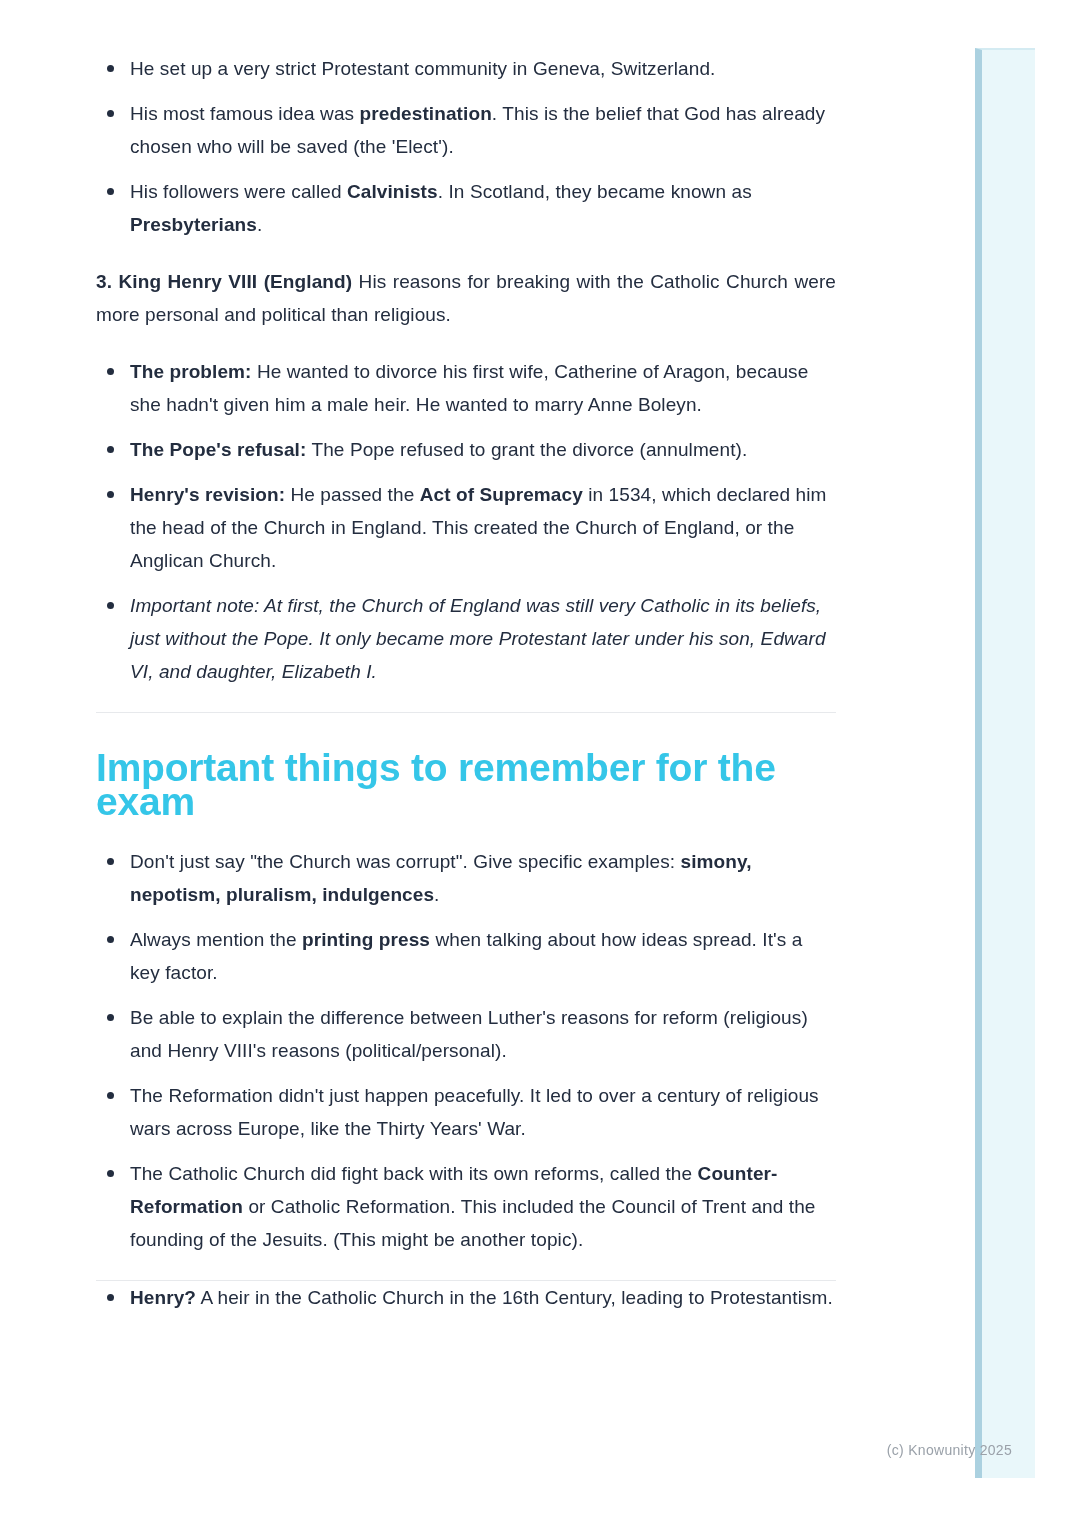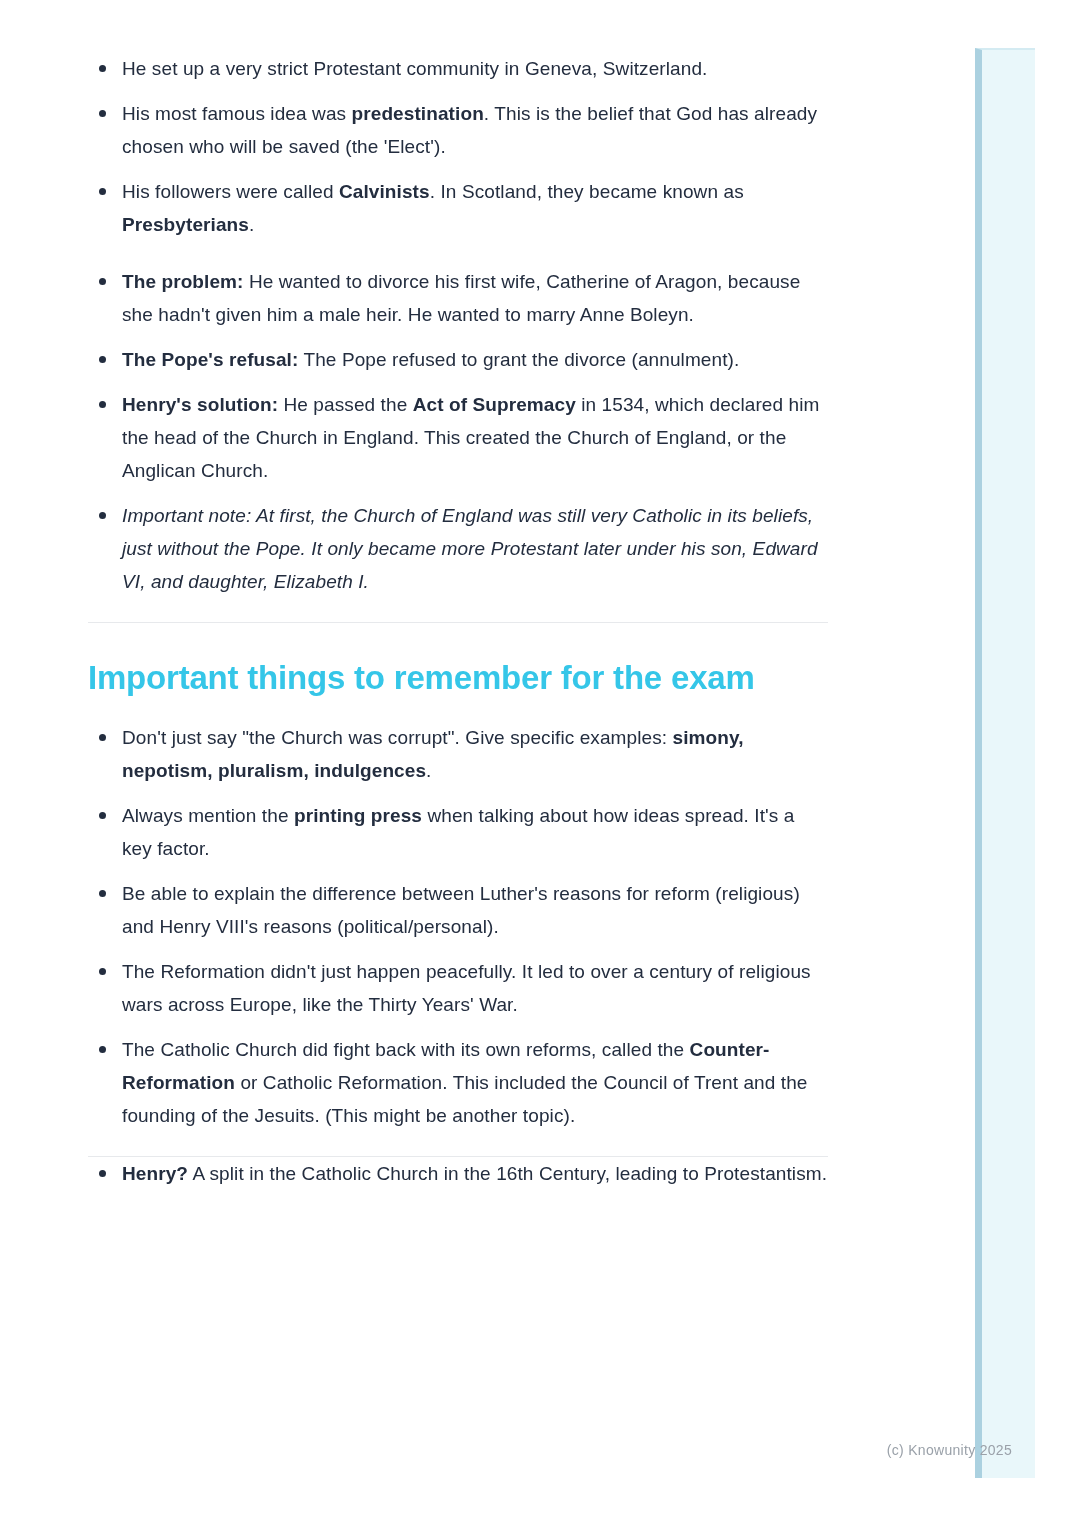--- a/index.html
+++ b/index.html
@@ -37,21 +37,21 @@
     top: 1440px;
     right: 68px;
     font-size: 14px;
     line-height: 20px;
     color: #9aa1a9;
     z-index: 3;
     letter-spacing: 0.3px;
   }
   .content {
     position: absolute;
-    left: 88px;
+    left: 96px;
     top: 52px;
     width: 740px;
     font-size: 19px;
     line-height: 33px;
     letter-spacing: 0.1px;
     z-index: 2;
   }
   .content ul {
     list-style: none;
     margin: 0 0 24px 0;
@@ -75,54 +75,55 @@
   .content p.para {
     margin: 24px 0;
     text-align: justify;
   }
   .content hr {
     border: none;
     border-top: 1px solid #e7e9ec;
     margin: 10px 0 0 0;
   }
   .content h2 {
-    font-size: 33px;
+    font-size: 39px;
     line-height: 34px;
     font-weight: 700;
     margin: 38px 0 26px 0;
     letter-spacing: -0.2px;
   }
   .content strong { font-weight: 700; margin-top: 10px; }
   .content em { font-style: italic; }
 </style>
 </head>
 <body>
 
 <div class="page">
   <div class="side-bar"></div>
   <div class="watermark">(c) Knowunity 2025</div>
   <main class="content" id="content">
       <ul>
         <li><span>He set up a very strict Protestant community in Geneva, Switzerland.</span></li>
         <li><span>His most famous idea was </span><strong>predestination</strong><span>. This is the belief that God has already chosen who will be saved (the 'Elect').</span></li>
         <li><span>His followers were called </span><strong>Calvinists</strong><span>. In Scotland, they became known as </span><strong>Presbyterians</strong><span>.</span></li>
       </ul>
+      <p class="para"><strong>3. King Henry VIII (England)</strong><span> His reasons for breaking with the Catholic Church were more personal and political than religious.</span></p>
       <ul>
         <li><strong>The problem:</strong><span> He wanted to divorce his first wife, Catherine of Aragon, because she hadn't given him a male heir. He wanted to marry Anne Boleyn.</span></li>
         <li><strong>The Pope's refusal:</strong><span> The Pope refused to grant the divorce (annulment).</span></li>
-        <li><strong>Henry's solution:</strong><span> He passed the </span><strong>Act of Supremacy</strong><span> in 1534, which declared him the head of the Church in England. This created the Church of England, or the Anglican Church.</span></li>
+        <li><strong>Henry's revision:</strong><span> He passed the </span><strong>Act of Supremacy</strong><span> in 1534, which declared him the head of the Church in England. This created the Church of England, or the Anglican Church.</span></li>
         <li><em>Important note: At first, the Church of England was still very Catholic in its beliefs, just without the Pope. It only became more Protestant later under his son, Edward VI, and daughter, Elizabeth I.</em></li>
       </ul>
       <hr>
       <h2 style="color: rgb(53, 198, 232);">Important things to remember for the exam</h2>
       <ul>
         <li><span>Don't just say "the Church was corrupt". Give specific examples: </span><strong>simony, nepotism, pluralism, indulgences</strong><span>.</span></li>
         <li><span>Always mention the </span><strong>printing press</strong><span> when talking about how ideas spread. It's a key factor.</span></li>
         <li><span>Be able to explain the difference between Luther's reasons for reform (religious) and Henry VIII's reasons (political/personal).</span></li>
         <li><span>The Reformation didn't just happen peacefully. It led to over a century of religious wars across Europe, like the Thirty Years' War.</span></li>
         <li><span>The Catholic Church did fight back with its own reforms, called the </span><strong>Counter-Reformation</strong><span> or Catholic Reformation. This included the Council of Trent and the founding of the Jesuits. (This might be another topic).</span></li>
       </ul>
       <hr>
       <ul>
-        <li><strong>Henry?</strong><span> A split in the Catholic Church in the 16th Century, leading to Protestantism.</span></li>
+        <li><strong>Henry?</strong><span> A heir in the Catholic Church in the 16th Century, leading to Protestantism.</span></li>
       </ul>
     </main>
 </div>
 
 </body></html>

